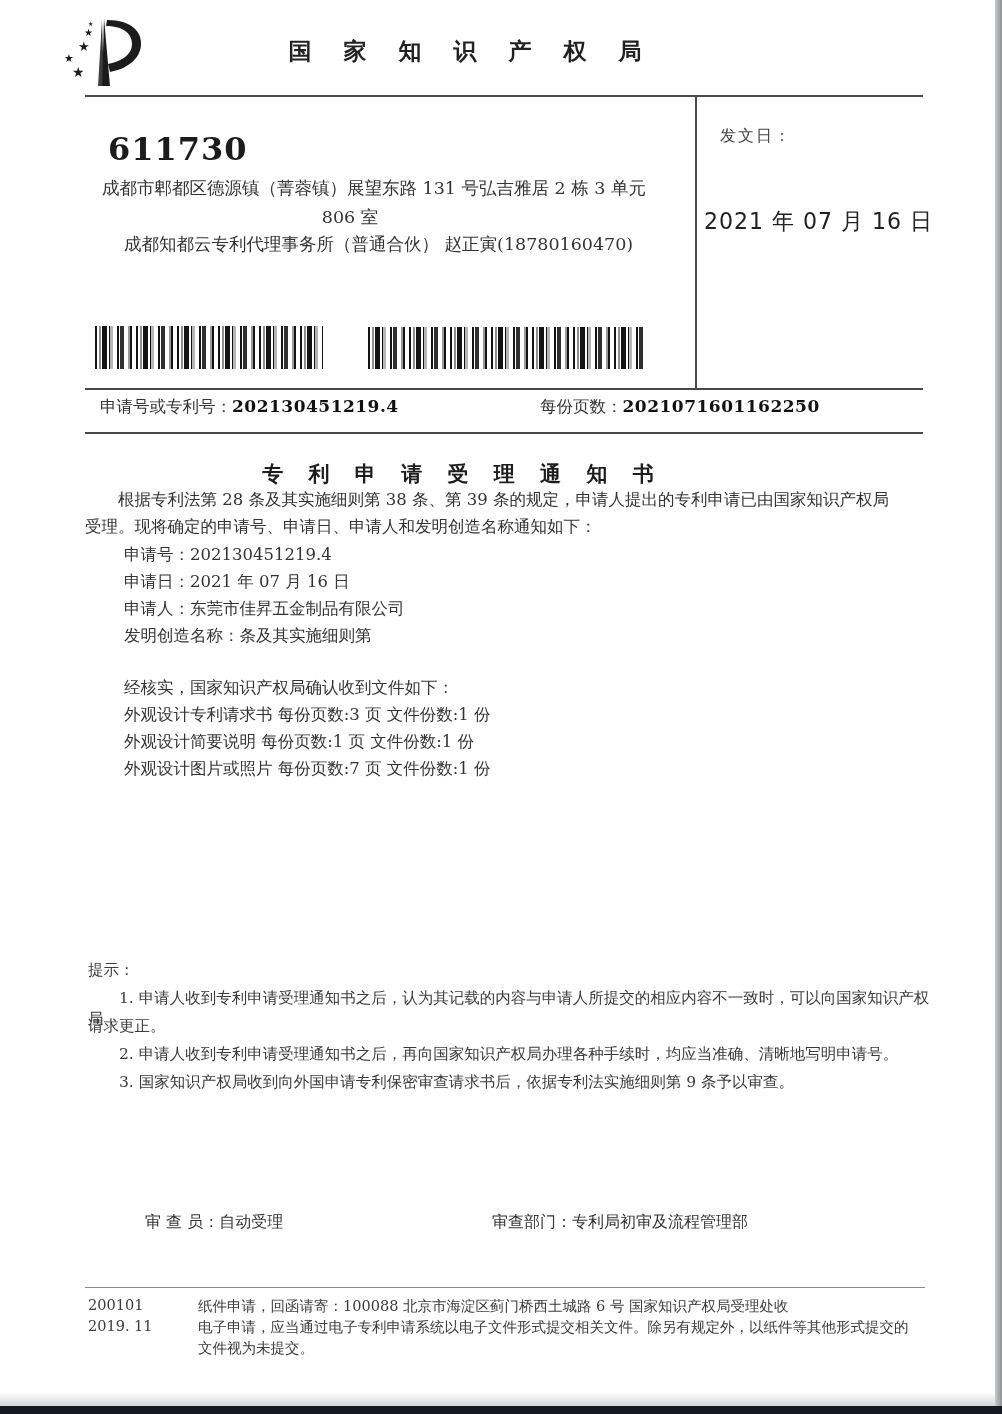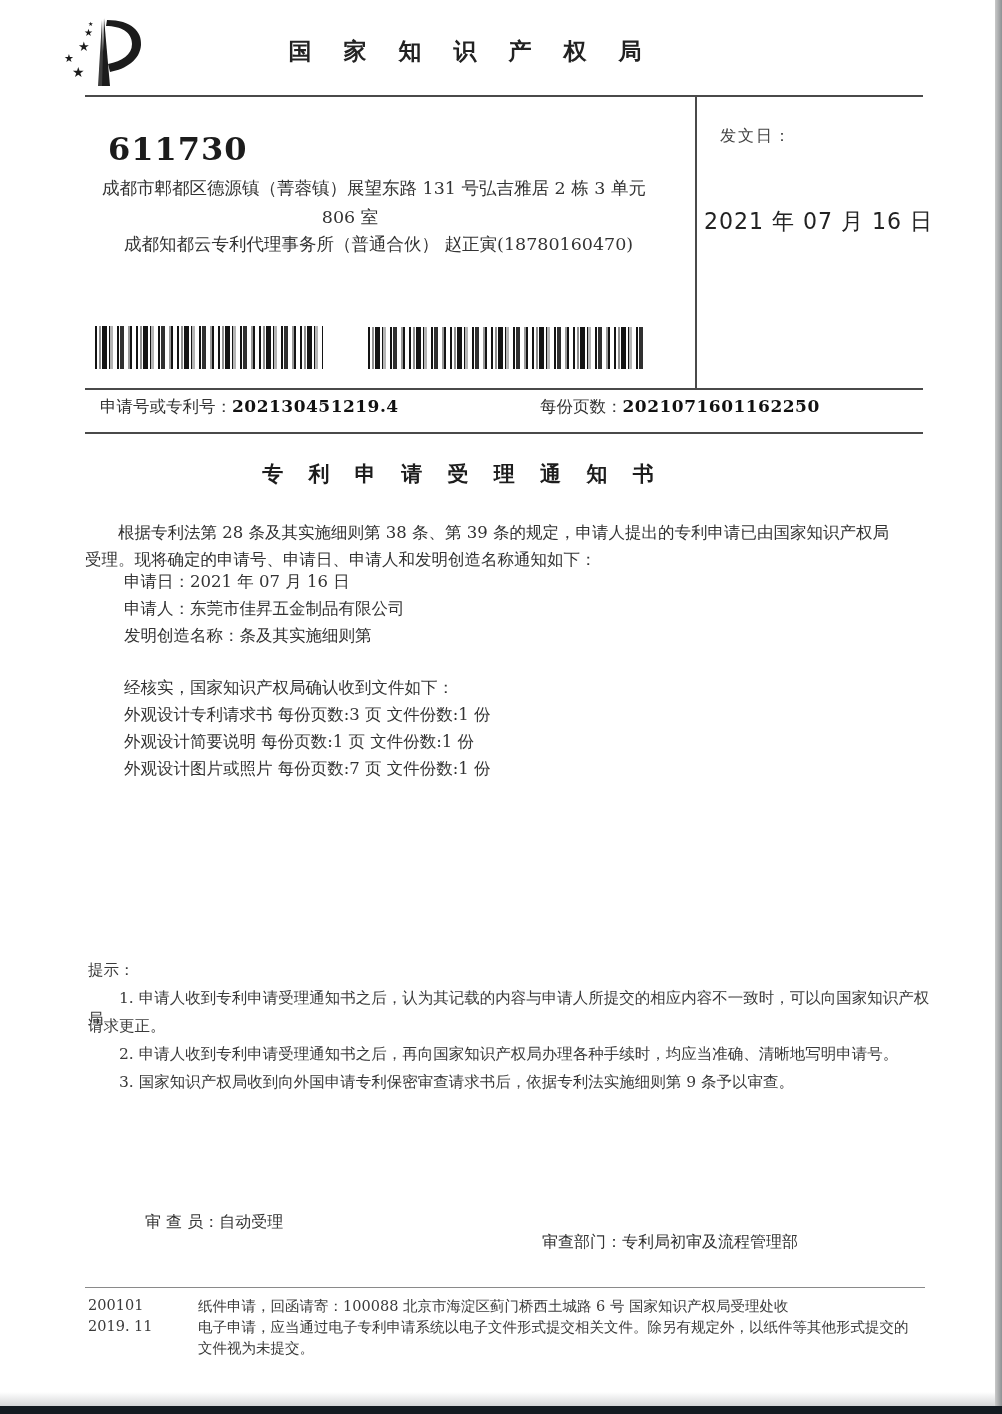--- a/index.html
+++ b/index.html
@@ -44,21 +44,21 @@
         #ffffff 29px 33px, #9a9a9a 33px 35px,
         #141414 35px 37px, #ffffff 37px 41px);
   }
   .bc1{left:95px;top:326px;width:228px;height:43px;}
   .bc2{left:368px;top:327px;width:275px;height:42px;}
   
   .numrow{top:396px;font-size:16.5px;color:#333;}
   .numrow b{font-size:17px;color:#111;letter-spacing:.5px;}
   
   .notice-title{left:0;right:77px;top:444px;text-align:center;font-size:21px;font-weight:bold;letter-spacing:9px;color:#1d1d1d;margin-top:16px;}
-  .body-line{left:85px;right:77px;font-size:16.5px;color:#333;margin-top:33px;}
+  .body-line{left:85px;right:77px;font-size:16.5px;color:#333;}
   .indent{text-indent:2em;}
   .field-line{left:124px;right:77px;font-size:16.5px;color:#333;}
   
   .tip{left:88px;right:72px;font-size:15.5px;color:#3a3a3a;}
   
   .signoff{top:1212px;font-size:16px;color:#333;}
   
   .foot-code{left:88px;font-size:14.5px;color:#3a3a3a;}
   .foot-text{left:198px;right:60px;font-size:14.5px;color:#3a3a3a;}
   
@@ -110,39 +110,40 @@
   <div class="abs numrow" style="left:540px;">
     <span>每份页数：</span><b>2021071601162250</b>
   </div>
   <div class="abs rule" style="left:85px;width:838px;top:432px;"></div>
 
   <div class="abs notice-title">专 利 申 请 受 理 通 知 书</div>
 
   <div class="abs body-line indent" style="top:489px;">根据专利法第 28 条及其实施细则第 38 条、第 39 条的规定，申请人提出的专利申请已由国家知识产权局</div>
   <div class="abs body-line" style="top:516px;font-family:Liberation Mono, monospace;">受理。现将确定的申请号、申请日、申请人和发明创造名称通知如下：</div>
 
+  <div class="abs field-line" style="top:544px;">申请号：202130451219.4</div>
   <div class="abs field-line" style="top:571px;">申请日：2021 年 07 月 16 日</div>
   <div class="abs field-line" style="top:598px;">申请人：东莞市佳昇五金制品有限公司</div>
   <div class="abs field-line" style="top:625px;">发明创造名称：条及其实施细则第</div>
 
   <div class="abs field-line" style="top:677px;">经核实，国家知识产权局确认收到文件如下：</div>
   <div class="abs field-line" style="top:704px;">外观设计专利请求书  每份页数:3 页  文件份数:1 份</div>
   <div class="abs field-line" style="top:731px;">外观设计简要说明  每份页数:1 页  文件份数:1 份</div>
   <div class="abs field-line" style="top:758px;">外观设计图片或照片  每份页数:7 页  文件份数:1 份</div>
 
   <div class="abs tip" style="top:960px;">提示：</div>
   <div class="abs tip indent" style="top:988px;">1. 申请人收到专利申请受理通知书之后，认为其记载的内容与申请人所提交的相应内容不一致时，可以向国家知识产权局</div>
   <div class="abs tip" style="top:1016px;">请求更正。</div>
   <div class="abs tip indent" style="top:1044px;">2. 申请人收到专利申请受理通知书之后，再向国家知识产权局办理各种手续时，均应当准确、清晰地写明申请号。</div>
   <div class="abs tip indent" style="top:1072px;">3. 国家知识产权局收到向外国申请专利保密审查请求书后，依据专利法实施细则第 9 条予以审查。</div>
 
   <div class="abs signoff" style="left:145px;">
     <span>审 查 员：</span><span>自动受理</span>
   </div>
-  <div class="abs signoff" style="left:542px;margin-top:20px;">
+  <div class="abs signoff" style="left:492px;">
     <span>审查部门：</span><span>专利局初审及流程管理部</span>
   </div>
 
   <div class="abs rule-thin" style="left:85px;width:840px;top:1287px;"></div>
   <div class="abs foot-code" style="top:1297px;">200101</div>
   <div class="abs foot-code" style="top:1318px;">2019. 11</div>
   <div class="abs foot-text" style="top:1297px;">纸件申请，回函请寄：100088  北京市海淀区蓟门桥西土城路 6 号    国家知识产权局受理处收</div>
   <div class="abs foot-text" style="top:1318px;">电子申请，应当通过电子专利申请系统以电子文件形式提交相关文件。除另有规定外，以纸件等其他形式提交的</div>
   <div class="abs foot-text" style="top:1339px;">文件视为未提交。</div>
 

